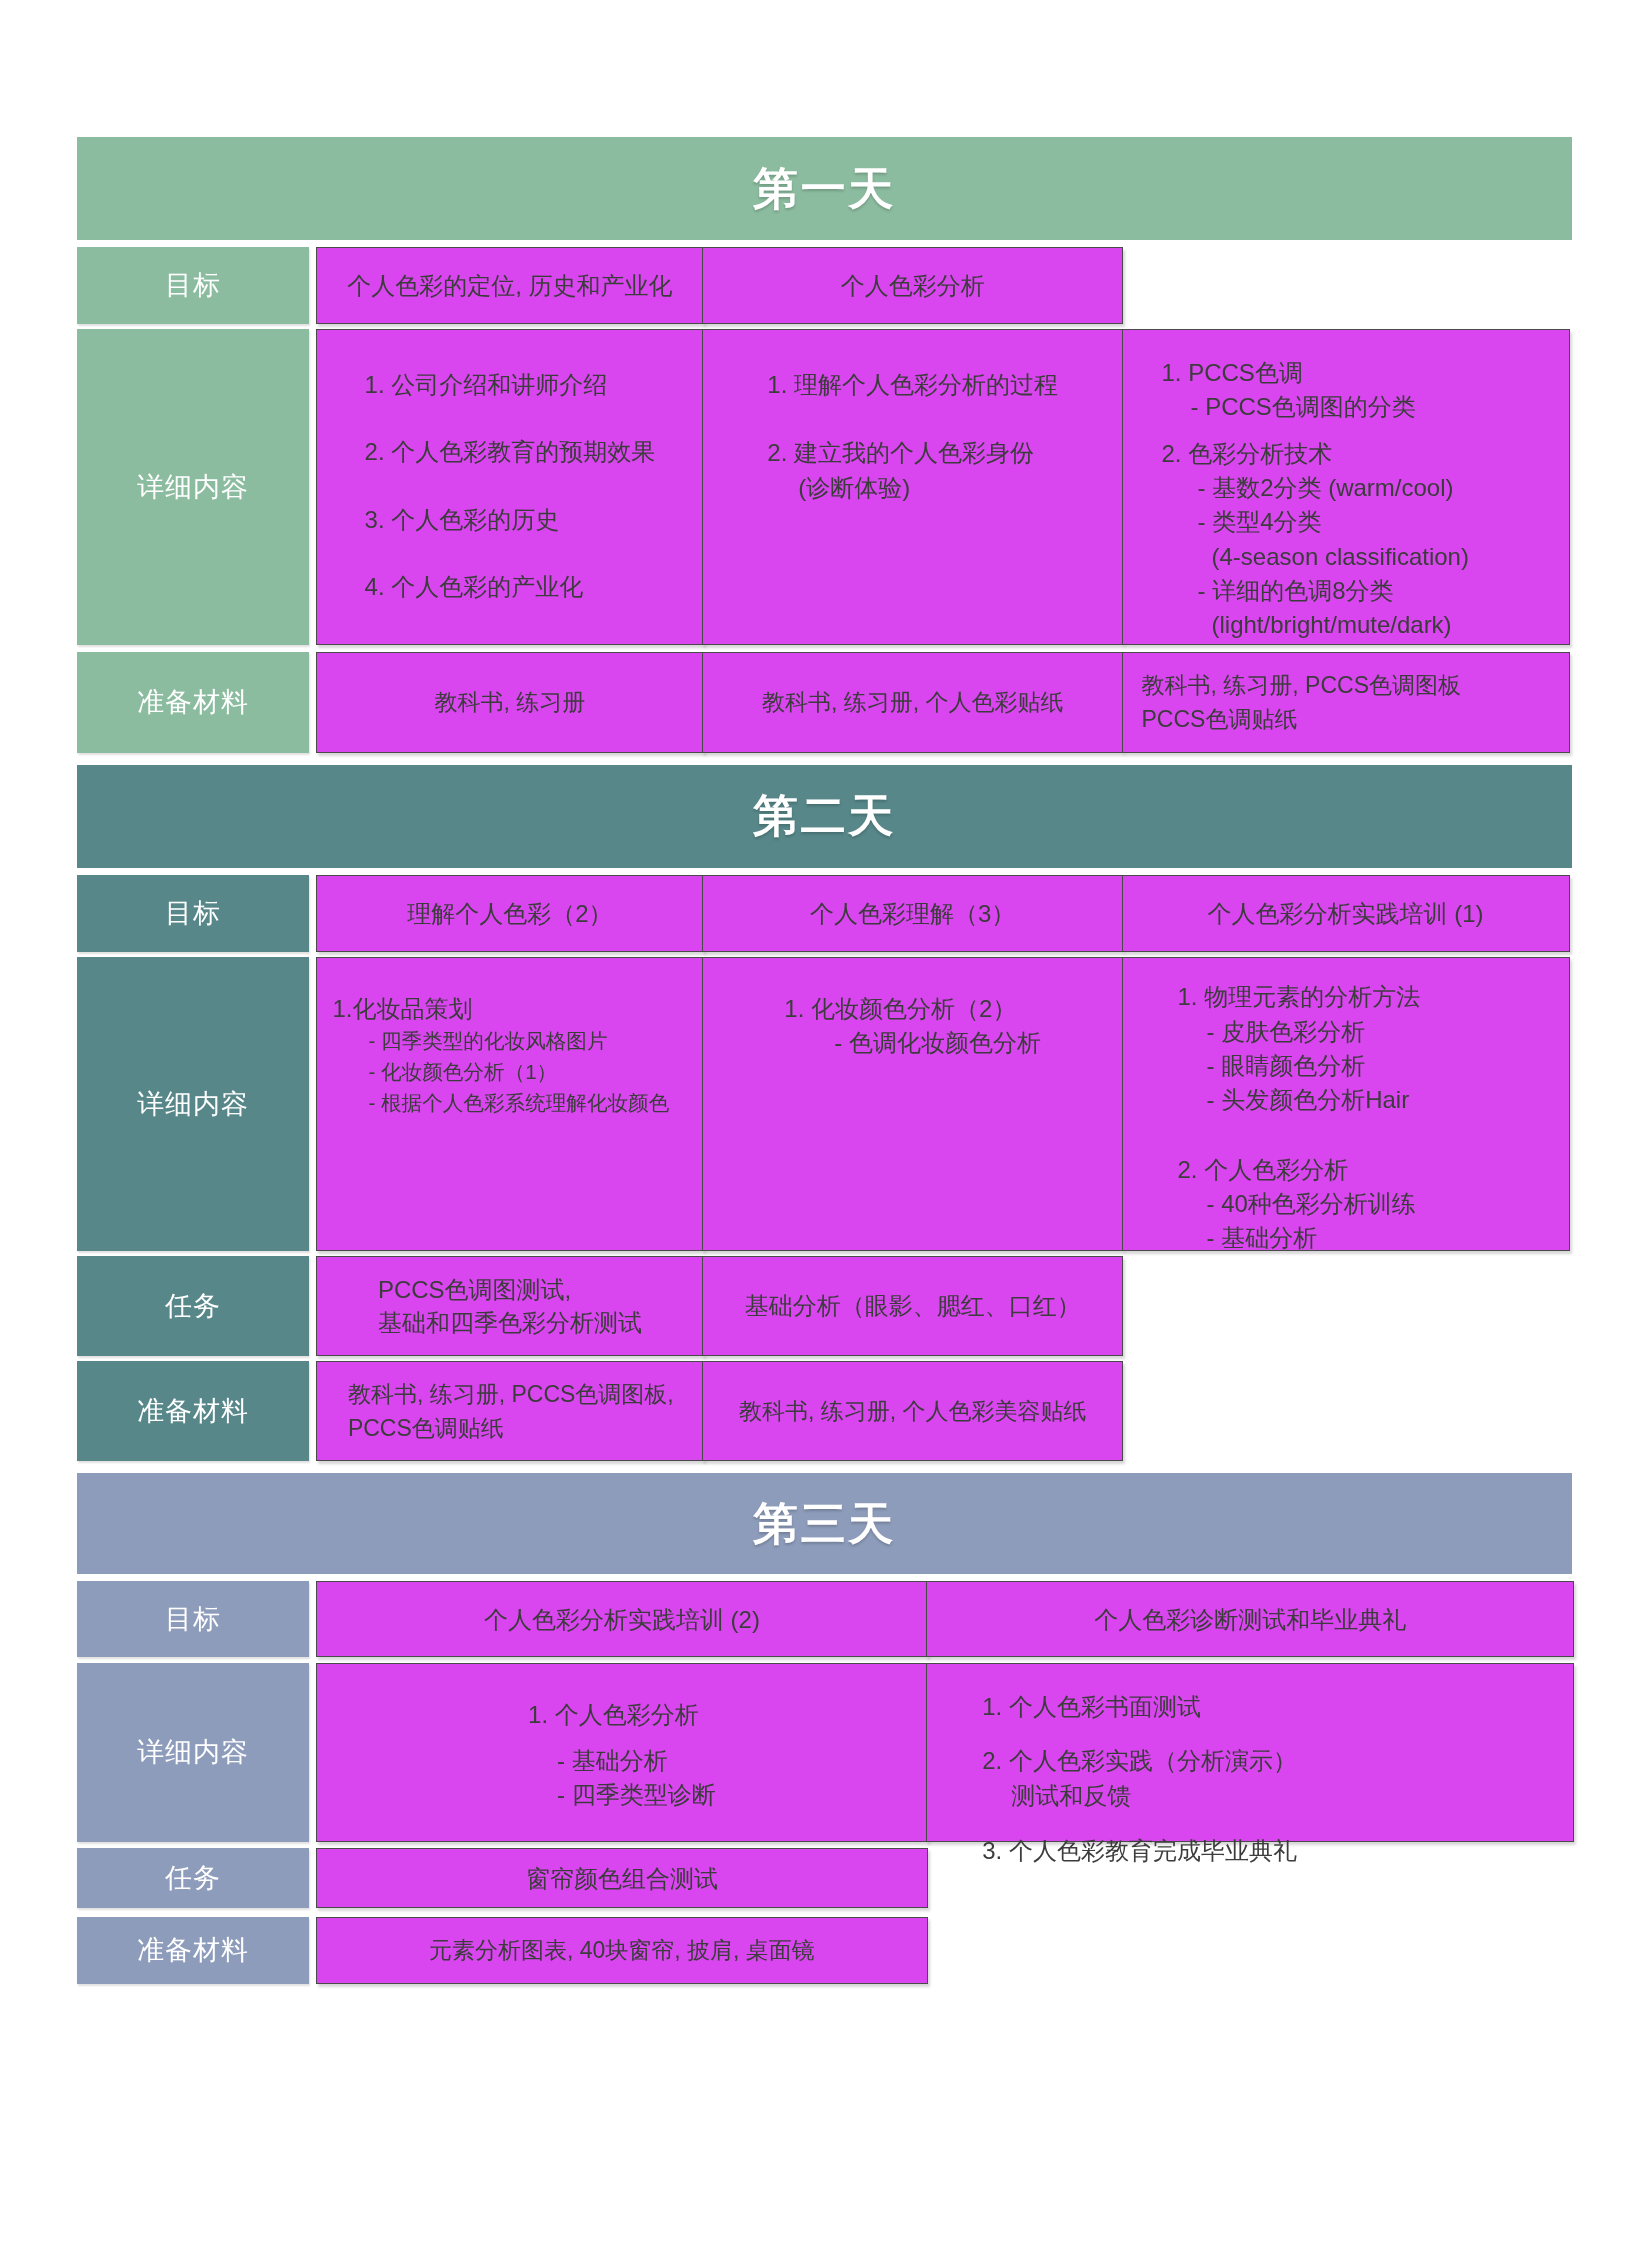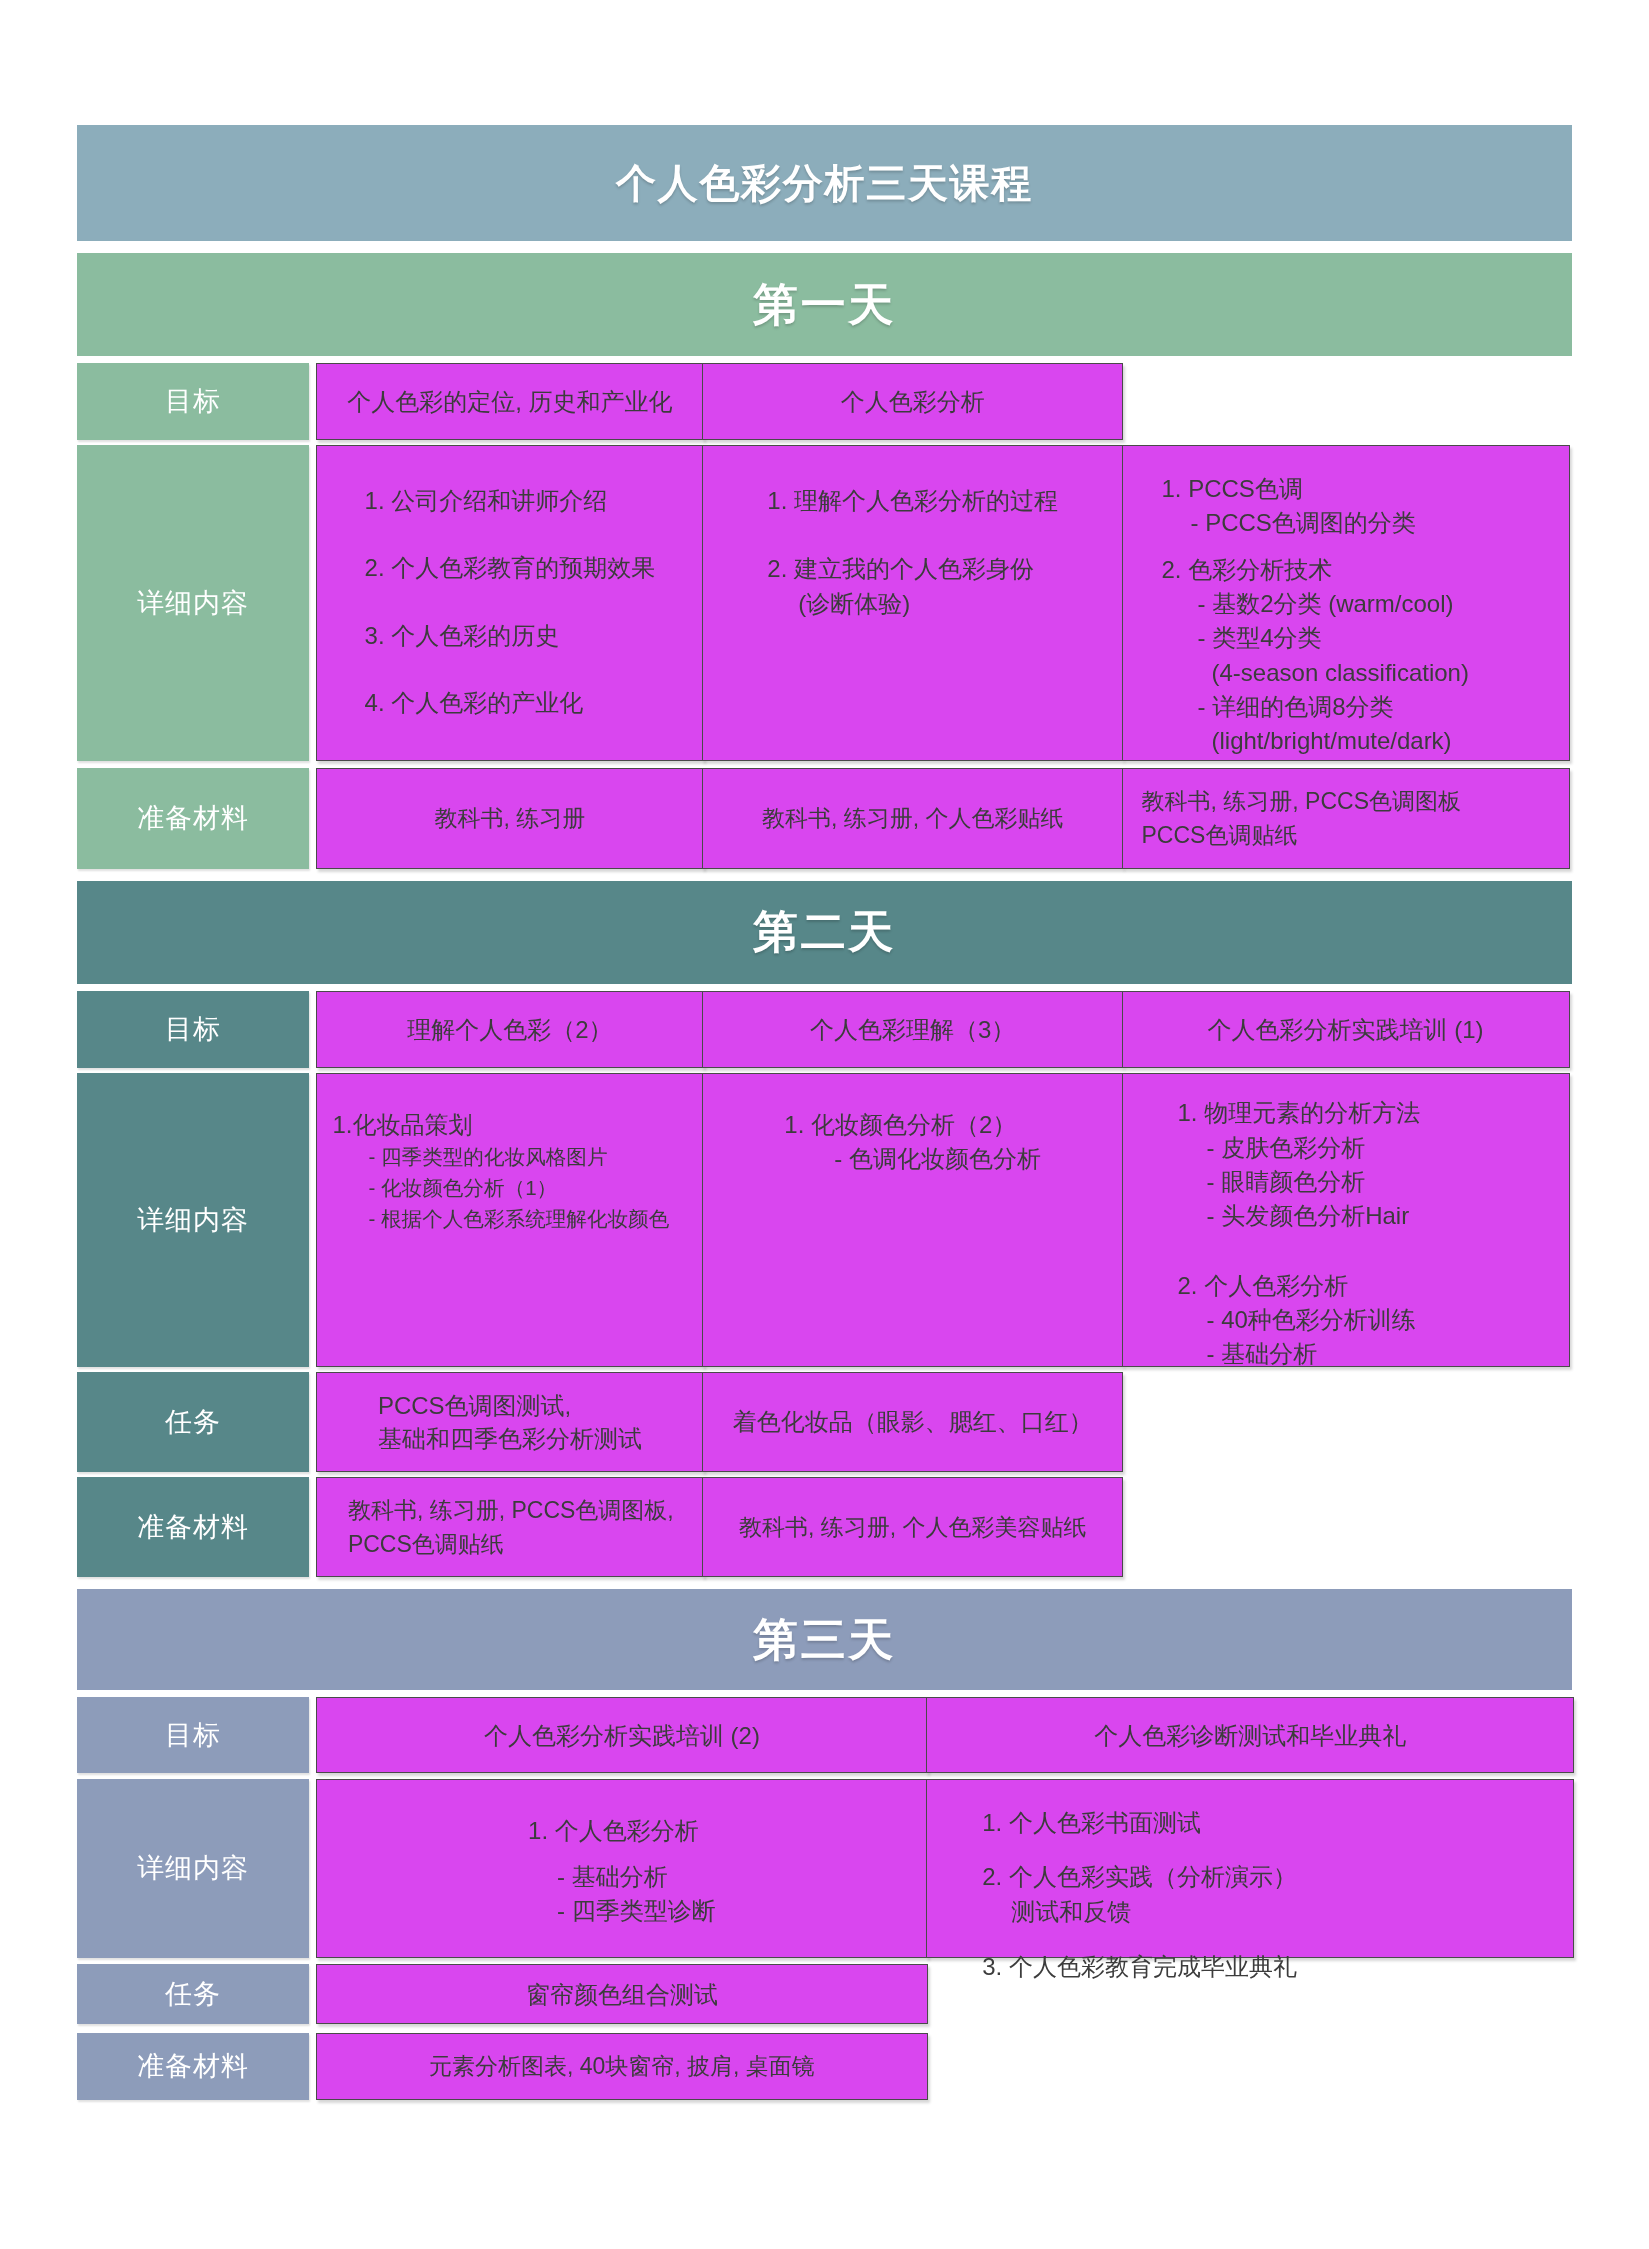--- a/index.html
+++ b/index.html
@@ -58,23 +58,20 @@
   .in1{padding-left:29px}.in2{padding-left:36px}.in3{padding-left:50px}.in0{padding-left:31px}
   .mt38{margin-top:33px}.mt40{margin-top:34px}.mt20{margin-top:35px}.mt14{margin-top:12px}.mt24{margin-top:20.6px}
 
   .mat{font-size:23px;line-height:1.5;}
 </style>
 </head>
 <body>
 
 <div id="page">
 
-  <div class="bar title-bar">
-    <span>个人色彩分析三天课程</span>
-  </div>
 
   <div class="bar day-bar day1-bg">
     <span>第一天</span>
   </div>
 
   <div class="row mt8 h90">
     <div class="row-label day1-bg">目标</div>
     <div class="cells">
       <div class="cell w1">
           <span>个人色彩的定位, 历史和产业化</span>
@@ -189,21 +186,21 @@
   <div class="row mt6 h116">
     <div class="row-label day2-bg">任务</div>
     <div class="cells">
       <div class="cell w1">
         <div class="blk">
           <div>PCCS色调图测试,</div>
           <div>基础和四季色彩分析测试</div>
         </div>
       </div>
       <div class="cell w2">
-          <span>着色化妆品（眼影、腮红、口红）</span>
+          <span>基础分析（眼影、腮红、口红）</span>
         </div>
     </div>
   </div>
 
   <div class="row mt6 h116">
     <div class="row-label day2-bg">准备材料</div>
     <div class="cells">
       <div class="cell w1 mat lstart">
         <div class="blk pl36">
           <div>教科书, 练习册, PCCS色调图板,</div>

